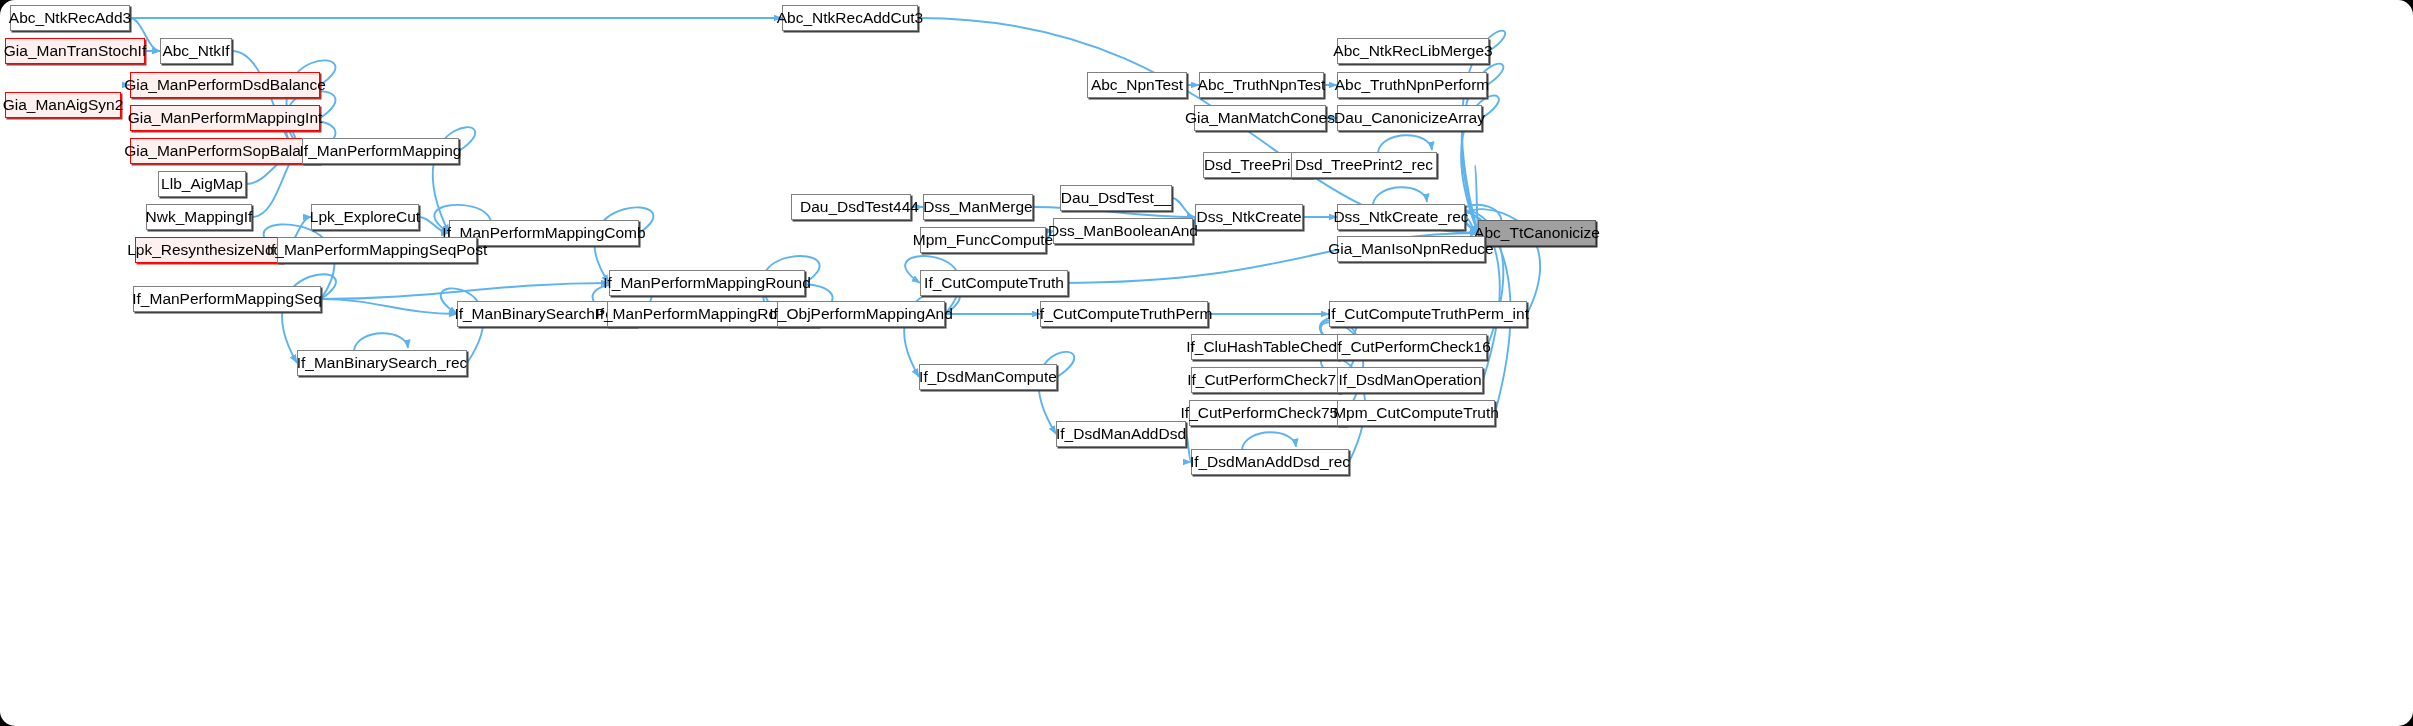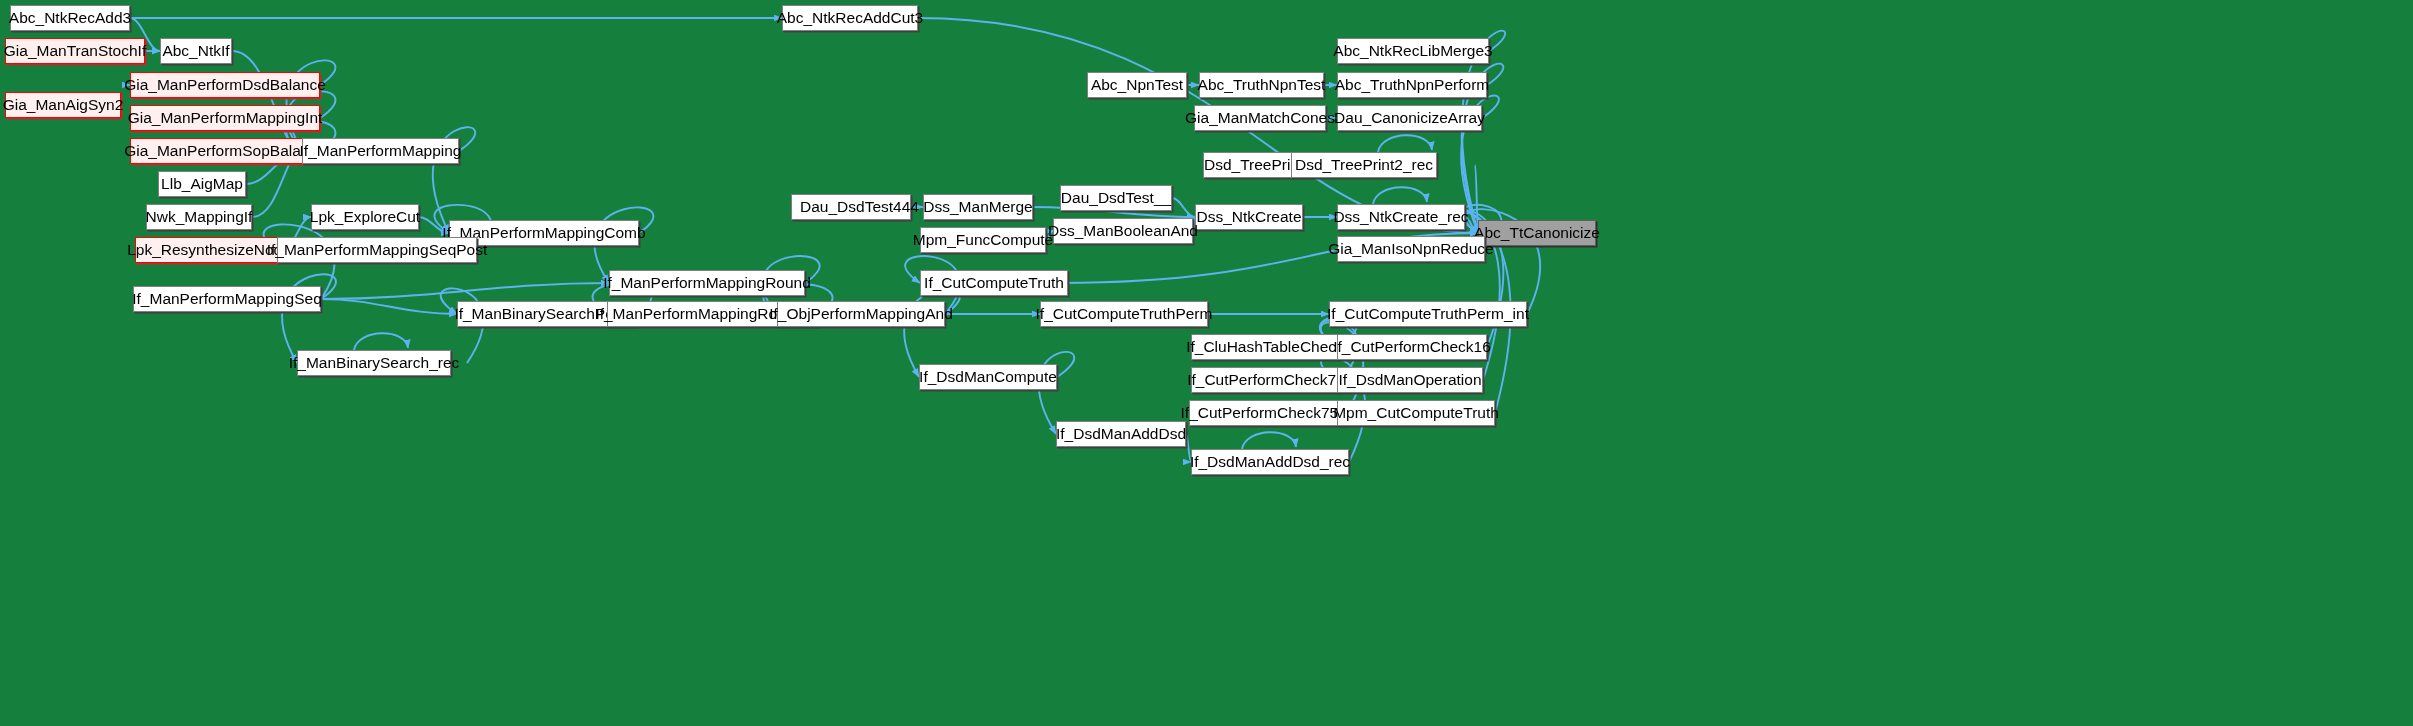--- a/index.html
+++ b/index.html
@@ -4,23 +4,24 @@
 <style>
   html, body {
     margin: 0;
     padding: 0;
     background: #000000;
   }
   #canvas {
     position: relative;
     width: 2413px;
     height: 726px;
-    background: #15803d;
+    background: #ffffff;
     overflow: hidden;
     font-family: "Liberation Sans", sans-serif;
+    border-radius: 15px;
   }
   #edge-layer {
     position: absolute;
     left: 0;
     top: 0;
     width: 2413px;
     height: 726px;
     pointer-events: none;
   }
   .node {
@@ -243,21 +244,21 @@
       </div>
       <div class="node" style="left: 1329px; top: 301px; width: 198px;">
         <span>If_CutComputeTruthPerm_int</span>
       </div>
       <div class="node" style="left: 1191px; top: 334px; width: 148px;">
         <span>If_CluHashTableCheck</span>
       </div>
       <div class="node" style="left: 1337px; top: 334px; width: 150px;">
         <span>If_CutPerformCheck16</span>
       </div>
-      <div class="node" style="left: 297px; top: 350px; width: 154px;">
+      <div class="node" style="left: 297px; top: 350px; width: 170px;">
         <span>If_ManBinarySearch_rec</span>
       </div>
       <div class="node" style="left: 1191px; top: 367px; width: 150px;">
         <span>If_CutPerformCheck75</span>
       </div>
       <div class="node" style="left: 1337px; top: 367px; width: 146px;">
         <span>If_DsdManOperation</span>
       </div>
       <div class="node" style="left: 919px; top: 364px; width: 138px;">
         <span>If_DsdManCompute</span>

